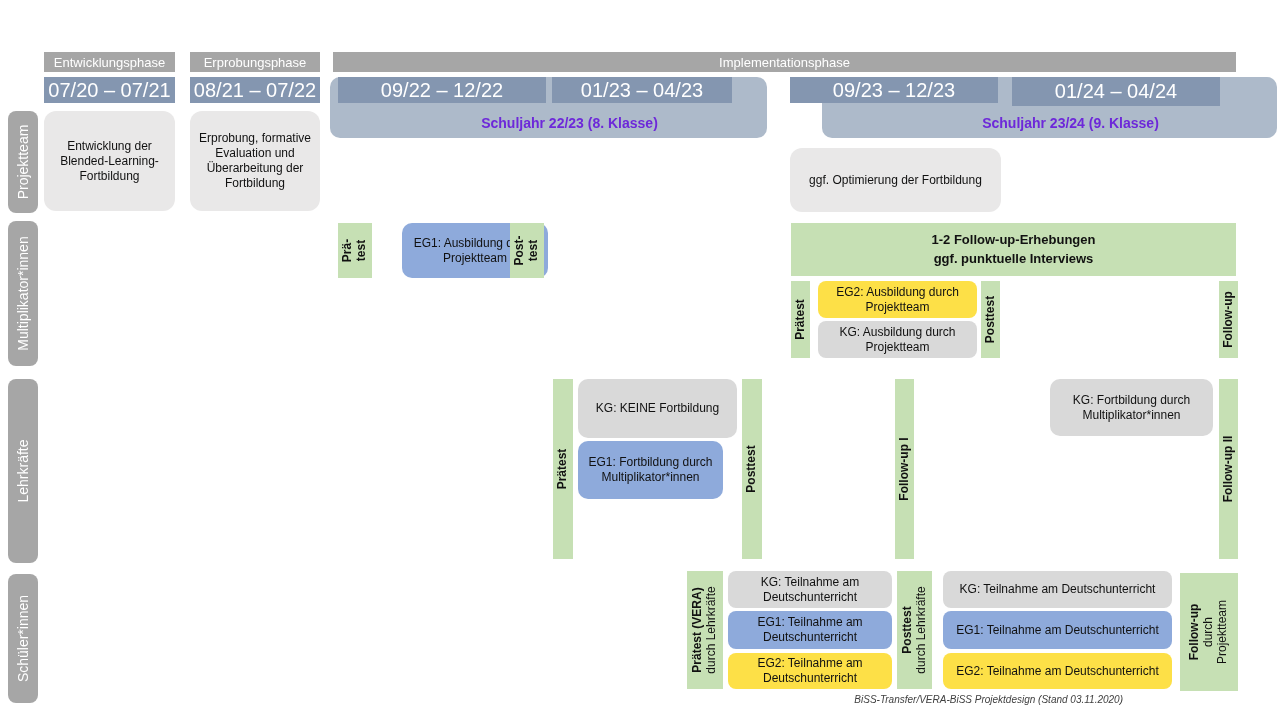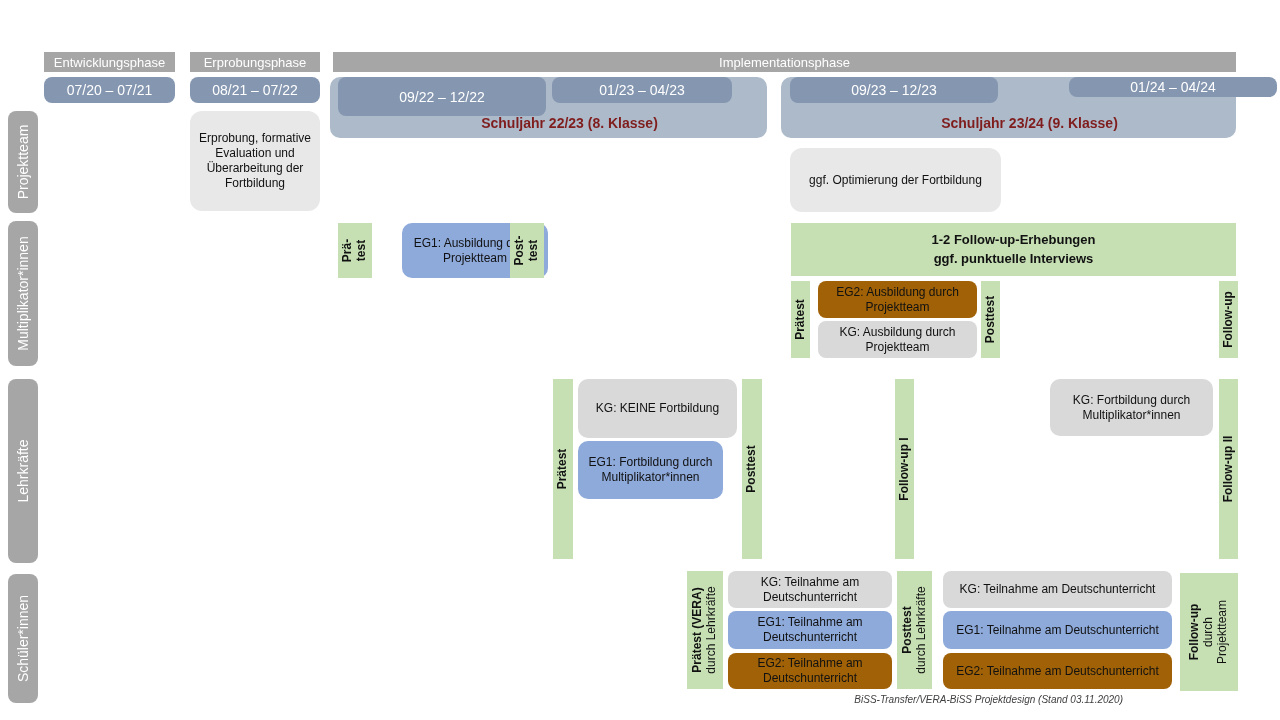--- a/index.html
+++ b/index.html
@@ -4,41 +4,41 @@
 <style>
   html,body { margin:0; padding:0; background:#ffffff; font-family:"Liberation Sans", sans-serif; }
   .canvas { position:relative; width:1280px; height:720px; background:#ffffff; overflow:hidden;margin-top:16px; }
   .abs { position:absolute; box-sizing:border-box; }
 
   
   .phase { background:#a6a6a6; color:#ffffff; font-size:13px;
            display:flex; align-items:center; justify-content:center; }
 
   
-  .pill { background:#8496b0; color:#ffffff; font-size:14px; border-radius:8px;
+  .pill { background:#8496b0; color:#ffffff; font-size:20px; border-radius:0;
           display:flex; align-items:center; justify-content:center; z-index:3; }
 
   
   .sy { background:#adbaca; border-radius:10px; z-index:1; }
   .sy-label { position:absolute; left:0; right:0; bottom:7px; text-align:center;
-              color:#7f1d1d; font-weight:bold; font-size:14px;padding-left:42px; }
+              color:#6d28d9; font-weight:bold; font-size:14px;padding-left:42px; }
 
   
   .sidebar-bar { background:#a6a6a6; border-radius:8px; }
 
   
   .box { display:flex; align-items:center; justify-content:center; text-align:center;
          font-size:12px; color:#111111; padding:3px 7px; line-height:1.25; }
   .r12 { border-radius:12px; }
   .r10 { border-radius:10px; }
   .r8  { border-radius:8px; }
   .lgray { background:#e9e8e8; }
   .gray  { background:#d9d9d9; }
   .blue1 { background:#8eaadb; }
-  .blue2 { background:#a16207; }
+  .blue2 { background:#fde047; }
   .green { background:#c6e0b4; }
 
   .green-box-big { display:flex; flex-direction:column; align-items:center; justify-content:center;
                    font-weight:bold; font-size:13px; color:#111111; line-height:1.45; }
 
   
   .vwrap { position:absolute; left:0; top:0; transform-origin:0 0;
            transform:rotate(-90deg) translateX(-100%);
            display:flex; flex-direction:column; align-items:center; justify-content:center;
            text-align:center; line-height:1.15; white-space:nowrap; }
@@ -59,40 +59,40 @@
   <div class="abs phase" style="left:190px;top:36px;width:130px;height:20px">
     <span>Erprobungsphase</span>
   </div>
   <div class="abs phase" style="left:333px;top:36px;width:903px;height:20px">
     <span>Implementationsphase</span>
   </div>
 
   <div class="abs sy" style="left:330px;top:61px;width:437px;height:61px">
     <div class="sy-label">Schuljahr 22/23 (8. Klasse)</div>
   </div>
-  <div class="abs sy" style="left:781px;top:61px;width:455px;height:61px">
+  <div class="abs sy" style="left:822px;top:61px;width:455px;height:61px">
     <div class="sy-label">Schuljahr 23/24 (9. Klasse)</div>
   </div>
 
   <div class="abs pill" style="left:44px;top:61px;width:131px;height:26px">
     <span>07/20 – 07/21</span>
   </div>
   <div class="abs pill" style="left:190px;top:61px;width:130px;height:26px">
     <span>08/21 – 07/22</span>
   </div>
-  <div class="abs pill" style="left:338px;top:61px;width:208px;height:39px">
+  <div class="abs pill" style="left:338px;top:61px;width:208px;height:26px">
     <span>09/22 – 12/22</span>
   </div>
   <div class="abs pill" style="left:552px;top:61px;width:180px;height:26px">
     <span>01/23 – 04/23</span>
   </div>
   <div class="abs pill" style="left:790px;top:61px;width:208px;height:26px">
     <span>09/23 – 12/23</span>
   </div>
-  <div class="abs pill" style="left:1069px;top:61px;width:208px;height:20px">
+  <div class="abs pill" style="left:1012px;top:61px;width:208px;height:29px">
     <span>01/24 – 04/24</span>
   </div>
 
   <div class="abs sidebar-bar" style="left:8px;top:95px;width:30px;height:102px">
     <div class="vwrap" style="width:102px;height:30px">
       <span class="vside">Projektteam</span>
     </div>
   </div>
   <div class="abs sidebar-bar" style="left:8px;top:205px;width:30px;height:145px">
     <div class="vwrap" style="width:145px;height:30px">
@@ -103,20 +103,23 @@
     <div class="vwrap" style="width:184px;height:30px">
       <span class="vside">Lehrkräfte</span>
     </div>
   </div>
   <div class="abs sidebar-bar" style="left:8px;top:558px;width:30px;height:129px">
     <div class="vwrap" style="width:129px;height:30px">
       <span class="vside">Schüler*innen</span>
     </div>
   </div>
 
+  <div class="abs box lgray r12" style="left:44px;top:95px;width:131px;height:100px">
+    <span>Entwicklung der Blended-Learning-Fortbildung</span>
+  </div>
   <div class="abs box lgray r12" style="left:790px;top:132px;width:211px;height:64px">
     <span>ggf. Optimierung der Fortbildung</span>
   </div>
   <div class="abs box lgray r12" style="left:190px;top:95px;width:130px;height:100px">
     <span>Erprobung, formative Evaluation und Überarbeitung der Fortbildung</span>
   </div>
 
   <div class="abs green" style="left:338px;top:207px;width:34px;height:55px">
     <div class="vwrap" style="width:55px;height:34px">
       <span class="vb">Prä-</span>

